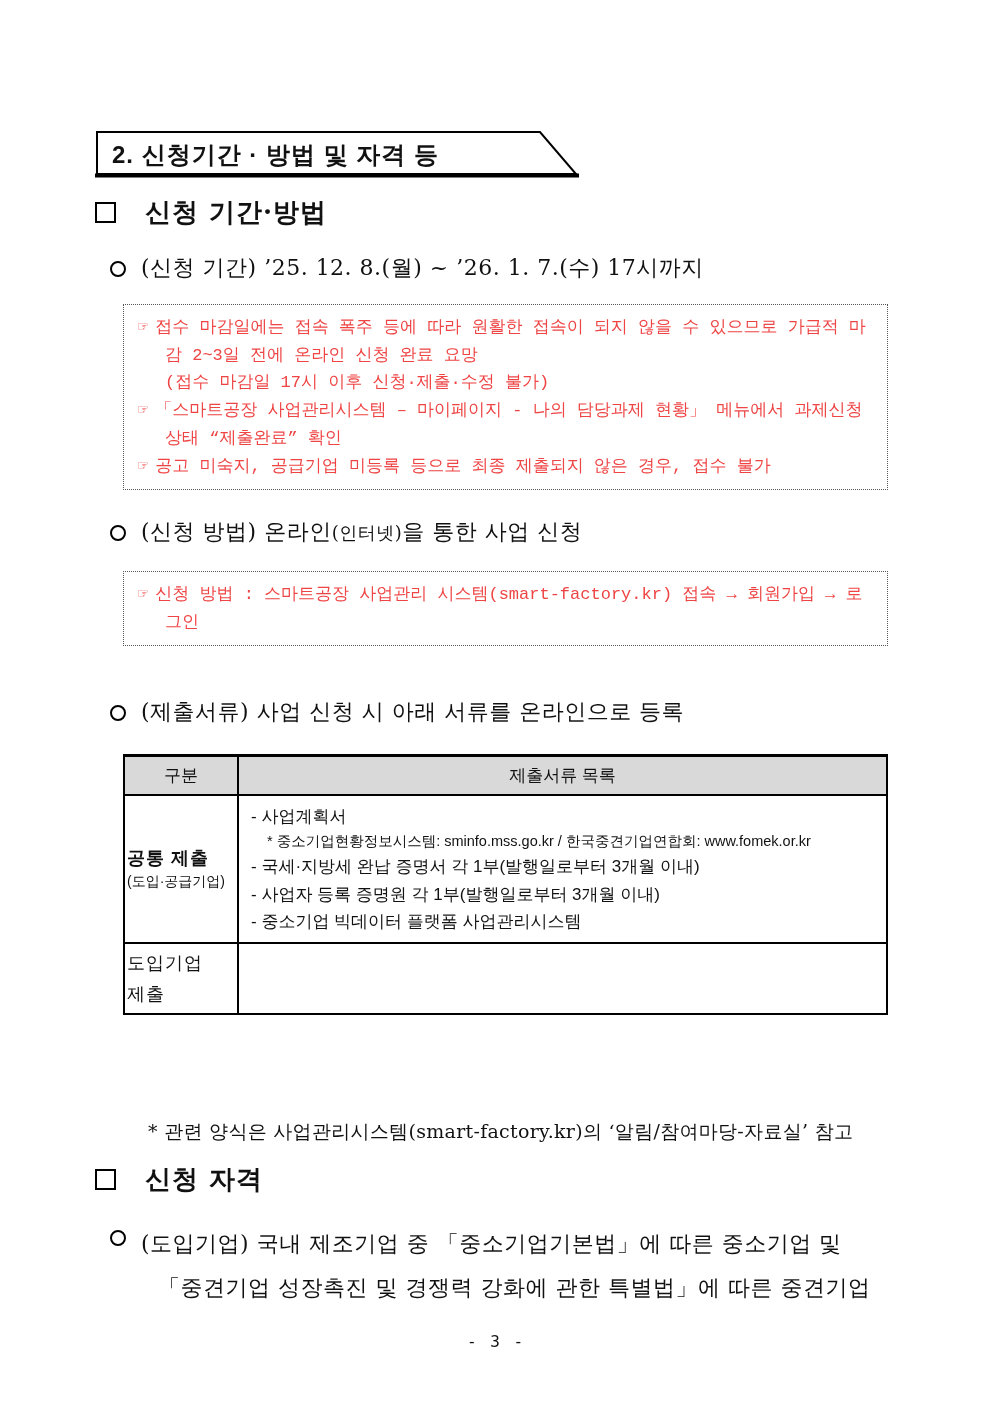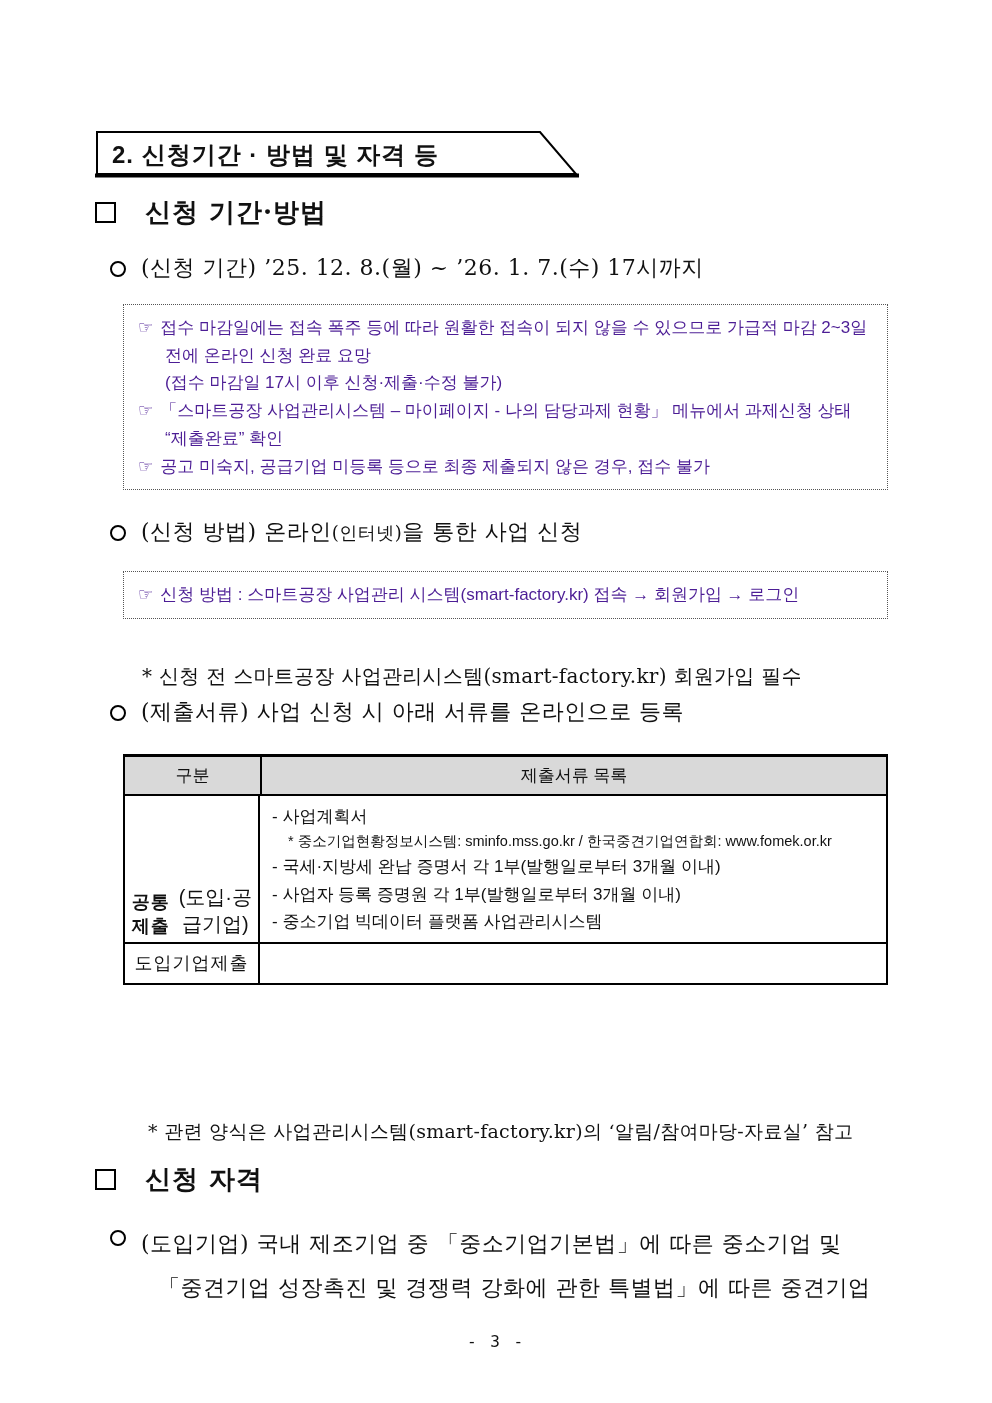--- a/index.html
+++ b/index.html
@@ -31,50 +31,50 @@
   .circle-bullet {
     width:12px; height:12px; border:2px solid #000; border-radius:50%;
     margin-top:8px; flex:none; background:#fff;
   }
   .paren-small { font-size:18px; }
 
   
   .note-box {
     position:absolute; left:123px; width:765px; box-sizing:border-box;
     border:1px dotted #555; background:#fff; padding:9px 12px 9px 14px;
-    font-size:17px; line-height:1.63; color:#4c1d95;
+    font-size:17px; line-height:1.63; color:#ef4444;font-family:Liberation Mono, monospace;
   }
   .note-item { padding-left:27px; text-indent:-27px; }
   .note-item .marker { margin-right:7px; }
   .note-sub { padding-left:27px; }
   .note-line2 { padding-left:44px; }
 
   
   .star-note {
     position:absolute; font-family:"DejaVu Serif", serif; font-size:20px;
     letter-spacing:0.3px; color:#111; white-space:nowrap;
   }
 
   
   .doc-table {
     position:absolute; left:123px; top:754px; width:765px; box-sizing:border-box;
     border:2px solid #000; border-top:3px solid #000; background:#fff;
   }
   .doc-thead { display:flex; background:#d9d9d9; border-bottom:2px solid #000; font-size:17px; }
-  .th-cat { width:137px; border-right:2px solid #000; text-align:center; padding:7px 0; box-sizing:border-box; }
+  .th-cat { width:114px; border-right:2px solid #000; text-align:center; padding:7px 0; box-sizing:border-box; }
   .th-docs { flex:1; text-align:center; padding:7px 0; }
   .doc-row { display:flex; }
   .doc-row.first { border-bottom:2px solid #000; }
   .cell-cat {
-    width:135px; border-right:2px solid #000; box-sizing:border-box;
-    display:flex; flex-direction:row; justify-content:center; align-items:flex-end;
+    width:114px; border-right:2px solid #000; box-sizing:border-box;
+    display:flex; flex-direction:column; justify-content:center; align-items:flex-start;
     text-align:center; padding:4px 2px;
   }
   .cat-main { font-weight:bold; font-size:18px; letter-spacing:1px; }
-  .cat-sub { font-size:20px; margin-top:3px; }
+  .cat-sub { font-size:14px; margin-top:3px; }
   .cat-plain { font-size:18px; line-height:1.7; letter-spacing:1px; }
   .cell-docs { flex:1; padding:7px 10px 7px 12px; }
   .cell-docs.r1 { line-height:1.6; }
   .cell-docs.r2 { line-height:1.82; }
   .doc-item { font-size:17px; }
   .doc-item.small { font-size:14.5px; padding-left:16px; }
   .doc-item.starline { padding-left:16px; }
 
   
   .elig-line2 { padding-left:17px; }
@@ -126,21 +126,20 @@
     <span class="circle-bullet"></span>
     <span><span>(신청 방법) 온라인</span><span class="paren-small">(인터넷)</span><span>을 통한 사업 신청</span></span>
   </div>
 
   <div class="note-box" style="top:571px;">
     <div class="note-item">
       <span class="marker">☞</span><span>신청 방법 : 스마트공장 사업관리 시스템(smart-factory.kr) 접속 → 회원가입 → 로그인</span>
     </div>
   </div>
 
-  <div class="star-note" style="left:142px; top:663px;">* 신청 전 스마트공장 사업관리시스템(smart-factory.kr) 회원가입 필수</div>
 
   <div class="o-line" style="top:697px;">
     <span class="circle-bullet"></span>
     <span>(제출서류) 사업 신청 시 아래 서류를 온라인으로 등록</span>
   </div>
 
   <div class="doc-table">
     <div class="doc-thead">
       <div class="th-cat">구분</div>
       <div class="th-docs">제출서류 목록</div>

